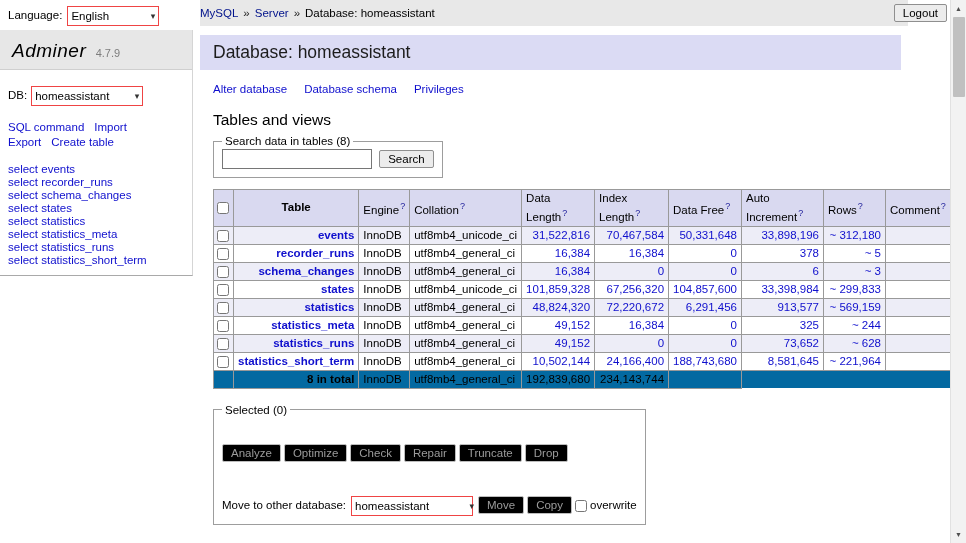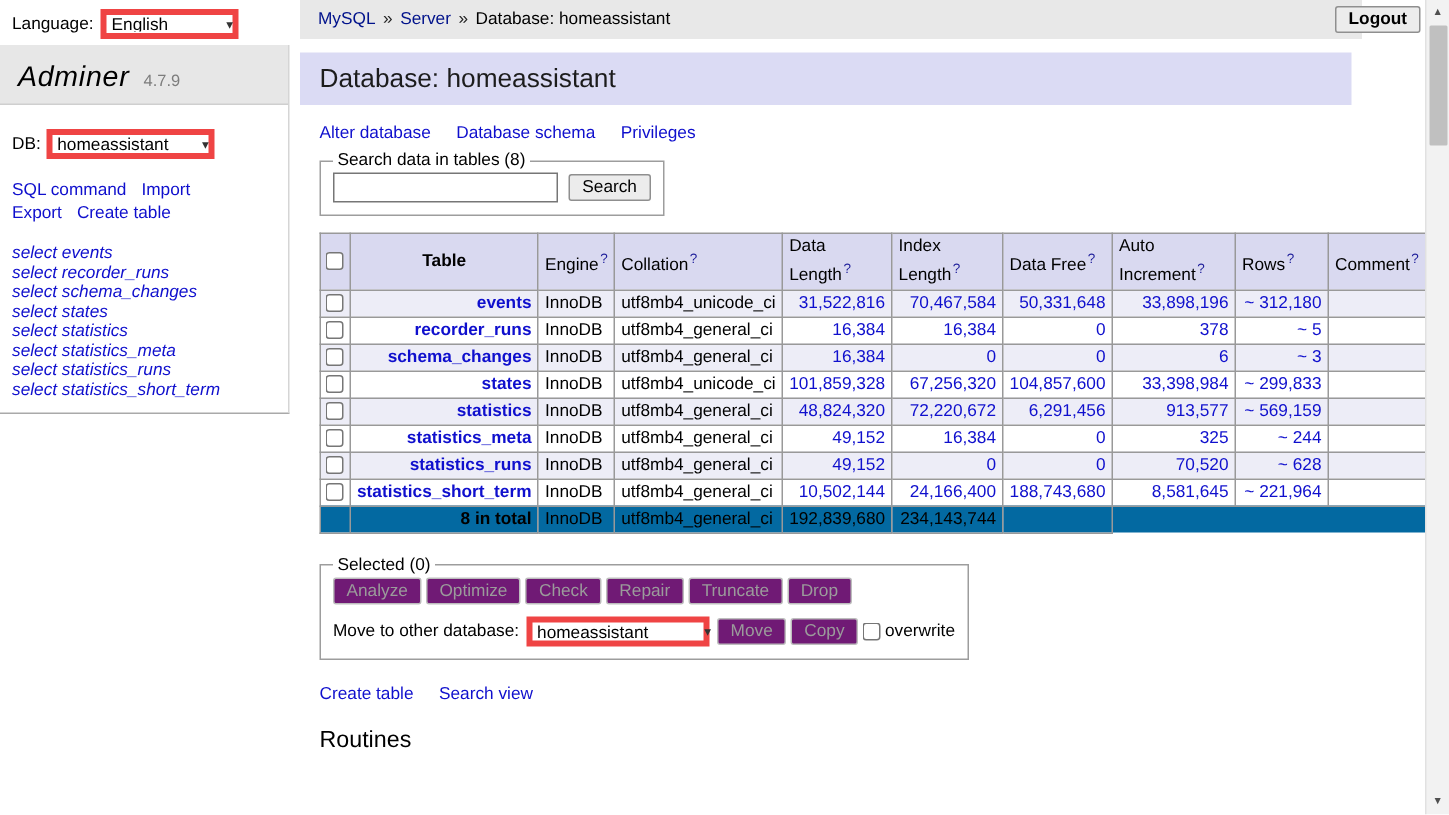--- a/index.html
+++ b/index.html
@@ -13,25 +13,25 @@
     overflow:hidden;
   }
   a { color:#0f0fcd; text-decoration:none; cursor:pointer; }
 
   
   button {
     font-family:inherit; font-size:11.5px;
     background:#ececec; border:1px solid #8f8f8f; border-radius:2px;
     padding:2px 8px; color:#000; cursor:pointer;
   }
-  button:disabled { color:#9b9b9b; border-color:#bdbdbd; background:#701a75; }
+  button:disabled { color:#9b9b9b; border-color:#bdbdbd; background:#000000;margin-top:26px; }
   .select-wrap { display:inline-block; position:relative; vertical-align:middle; }
   select {
     font-family:inherit; font-size:11.5px; color:#000;
-    border:4px solid #ef4444; background:#fff; border-radius:0;
+    border:1px solid #ef4444; background:#fff; border-radius:0;
     height:20px; padding:1px 16px 1px 3px;
     -webkit-appearance:none; appearance:none;
   }
   .select-wrap::after {
     content:"▾"; position:absolute; right:4px; top:50%;
     transform:translateY(-50%); font-size:9px; color:#333; pointer-events:none;
   }
   input[type=text] {
     border:1px solid #767676; background:#fff; height:20px; width:150px;
     padding:1px 4px; font-family:inherit; font-size:11.5px;
@@ -51,30 +51,30 @@
   }
   #sidebar h1 { background:#e7e7e7; border-bottom:1px solid #cfcfcf; padding:6px 12px; font-weight:normal; }
   #sidebar h1 .app { font-style:italic; font-size:19px; color:#000000; letter-spacing:.5px; }
   #sidebar h1 .ver { font-size:11px; color:#7d7d7d; margin-left:3px; }
   .db-row { margin:16px 0 0 8px; }
   .db-row select { width:112px; margin-left:4px; }
   .side-actions { margin:14px 0 0 8px; line-height:15px; }
   .side-actions a { margin-right:10px; }
   .side-list { margin:13px 0 0 8px; }
   .side-list .tlink { line-height:13px; margin-bottom:0; }
-  .side-list a { font-size:11.5px;font-style:italic; }
+  .side-list a { font-size:11.5px; }
 
   
   #breadcrumb {
     position:absolute; left:200px; top:0; width:708px; height:26px;
-    background:#e8e8e8; line-height:26px; padding-left:12px;
+    background:#e8e8e8; line-height:26px; 
   }
   #breadcrumb a { color:#00128b; }
   #breadcrumb .sep { margin:0 5px; color:#222; }
-  #logout { position:absolute; top:4px; right:19px;font-weight:bold; }
+  #logout { position:absolute; top:4px; right:19px; }
 
   
   #content { position:absolute; left:200px; top:26px; width:760px; }
   #page-title {
     margin-top:9px; width:701px; height:35px; line-height:35px;
     background:#dbdbf4; padding-left:13px;
     font-size:17.5px; font-weight:normal; color:#1c1c1c;
   }
   .links-row { margin:13px 0 0 13px; }
   .links-row a { margin-right:17px; }
@@ -161,20 +161,21 @@
 </div>
 <button id="logout" data-name="logout-button">Logout</button>
 
 <div id="content" data-name="main-content">
   <h2 id="page-title" data-name="page-title">Database: homeassistant</h2>
 
   <p class="links-row" data-name="db-links-row">
     <a data-name="alter-database-link">Alter database</a><a data-name="database-schema-link">Database schema</a><a data-name="privileges-link">Privileges</a>
   </p>
 
+  <h3 data-name="tables-section-title">Tables and views</h3>
 
   <fieldset id="search-box" data-name="search-fieldset">
     <legend data-name="search-legend">Search data in tables (8)</legend>
     <input type="text" data-name="search-input" value="" style="">
     <button data-name="search-button">Search</button>
   </fieldset>
 
   <table id="tables" data-name="tables-table">
     <colgroup>
       <col style="width:20px">
@@ -276,21 +277,21 @@
           <td class="comment" data-name="comment-cell"></td>
         </tr>
         <tr data-name="table-row" class="odd">
           <td class="cb" data-name="checkbox-cell"><input type="checkbox" data-name="row-checkbox" style=""></td>
           <th class="name" data-name="table-name-cell"><a class="tbl" data-name="table-name-link">statistics_runs</a></th>
           <td data-name="engine-cell">InnoDB</td>
           <td data-name="collation-cell">utf8mb4_general_ci</td>
           <td class="num" data-name="data-length-cell"><a data-name="data-length-link">49,152</a></td>
           <td class="num" data-name="index-length-cell"><a data-name="index-length-link">0</a></td>
           <td class="num" data-name="data-free-cell"><a data-name="data-free-link">0</a></td>
-          <td class="num" data-name="auto-increment-cell"><a data-name="auto-increment-link">70,520</a></td>
+          <td class="num" data-name="auto-increment-cell"><a data-name="auto-increment-link">73,652</a></td>
           <td class="num" data-name="rows-cell"><a data-name="rows-link">~ 628</a></td>
           <td class="comment" data-name="comment-cell"></td>
         </tr>
         <tr data-name="table-row">
           <td class="cb" data-name="checkbox-cell"><input type="checkbox" data-name="row-checkbox" style=""></td>
           <th class="name" data-name="table-name-cell"><a class="tbl" data-name="table-name-link">statistics_short_term</a></th>
           <td data-name="engine-cell">InnoDB</td>
           <td data-name="collation-cell">utf8mb4_general_ci</td>
           <td class="num" data-name="data-length-cell"><a data-name="data-length-link">10,502,144</a></td>
           <td class="num" data-name="index-length-cell"><a data-name="index-length-link">24,166,400</a></td>

